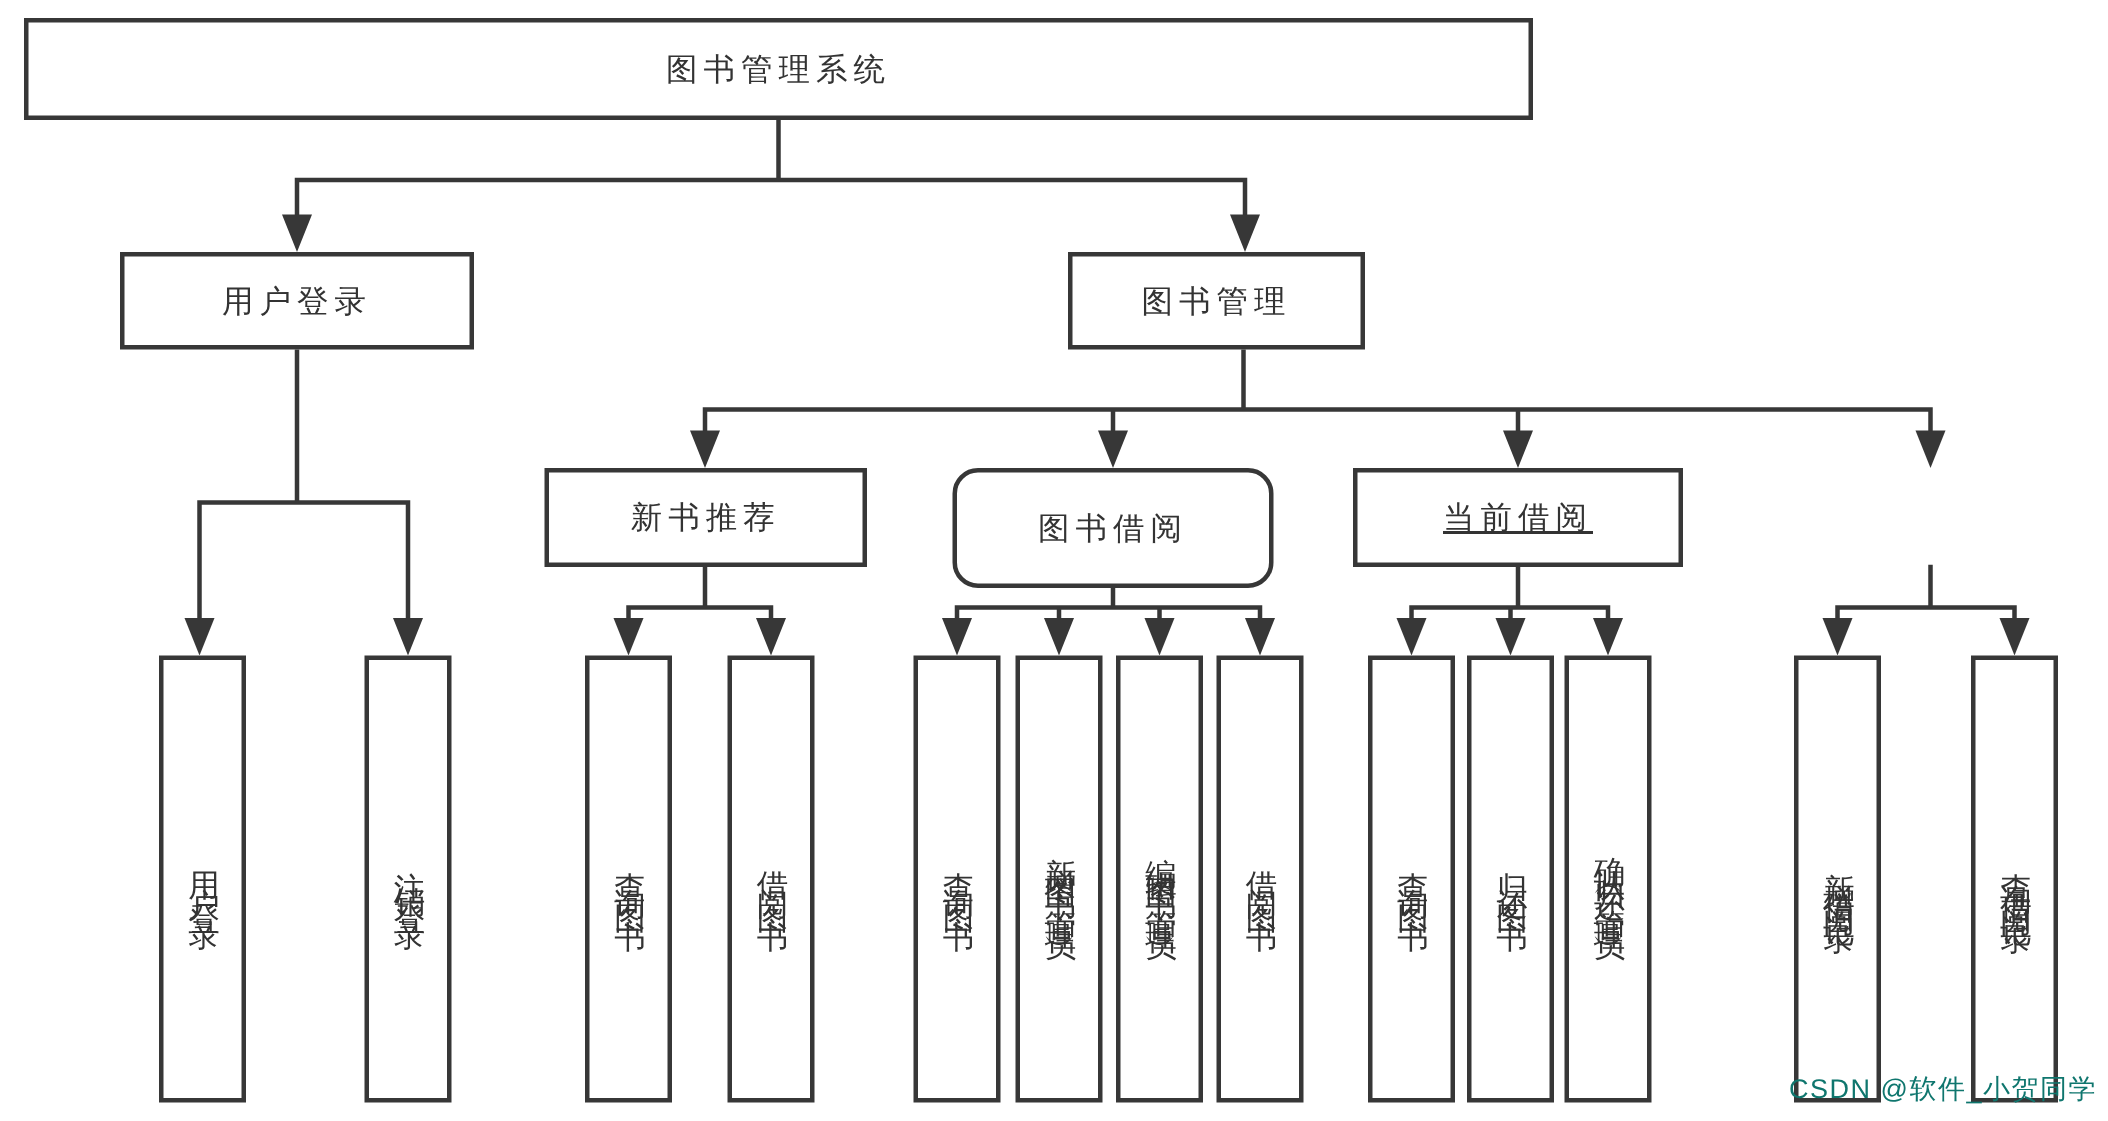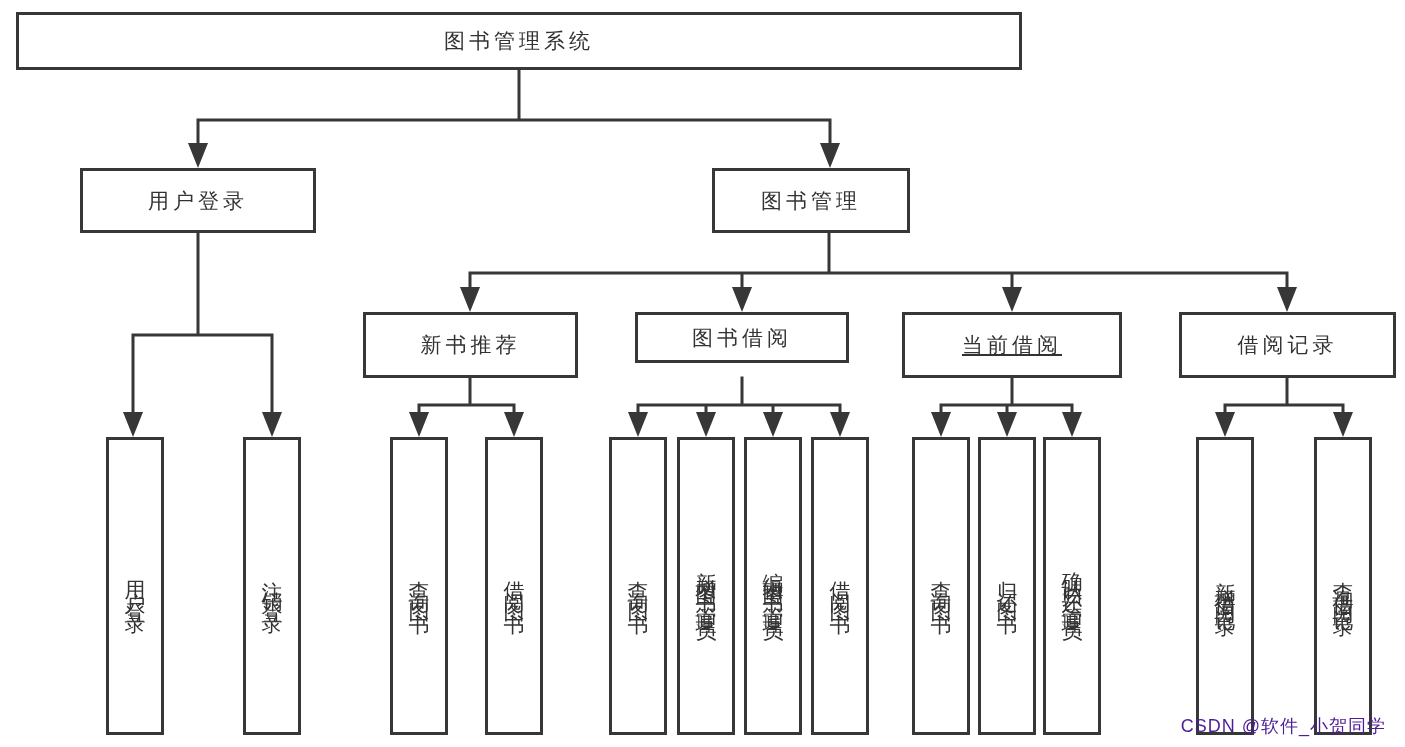--- a/index.html
+++ b/index.html
@@ -26,35 +26,35 @@
     justify-content: center;
     color: #333333;
     font-size: 21px;
     letter-spacing: 4px;
     z-index: 1;
     white-space: nowrap;
   }
   .hbox { height: 65px; }
   .root-box {
     left: 16px; top: 12px;
-    width: 1006px; height: 58px; font-family: Liberation Serif, serif;
+    width: 1006px; height: 68px; font-family: Liberation Serif, serif;
   }
   .vbox {
     top: 437px;
     width: 58px; height: 298px;
     writing-mode: vertical-rl;
     text-orientation: mixed;
     letter-spacing: 11px;
     white-space: normal;
   }
   .vbox.dense { letter-spacing: 7px; }
   .watermark {
     position: absolute;
-    right: 19px; top: 714px;
-    color: #4c1d95;
+    right: 7px; top: 714px;
+    color: #0f766e;
     font-size: 18px;
     letter-spacing: 1px;
     z-index: 3;
   }
 </style>
 </head>
 <body>
 
 <div class="canvas">
 
@@ -91,23 +91,22 @@
     <use href="#ah" x="1225" y="437"></use>
     <use href="#ah" x="1343" y="437"></use>
   </svg>
 
   <div class="box root-box">图书管理系统</div>
 
   <div class="box hbox" style="left:80px; top:168px; width:236px;">用户登录</div>
   <div class="box hbox" style="left:712px; top:168px; width:198px;">图书管理</div>
 
   <div class="box hbox" style="left:363px; top:312px; width:215px; height:66px;">新书推荐</div>
-  <div class="box hbox" style="left:635px; top:312px; width:214px; height:51px;">图书借阅</div>
+  <div class="box hbox" style="left:635px; top:312px; width:214px; height:80px;border-radius:17px;">图书借阅</div>
   <div class="box hbox" style="left:902px; top:312px; width:220px; height:66px;text-decoration:underline;">当前借阅</div>
-  <div class="box hbox" style="left:1179px; top:312px; width:217px; height:66px;">借阅记录</div>
 
   <div class="box vbox" style="left:106px;">用户登录</div>
   <div class="box vbox" style="left:243px;">注销登录</div>
 
   <div class="box vbox" style="left:390px;">查询图书</div>
   <div class="box vbox" style="left:485px;">借阅图书</div>
 
   <div class="box vbox" style="left:609px;">查询图书</div>
   <div class="box vbox dense" style="left:677px;">新增图书（管理员）</div>
   <div class="box vbox dense" style="left:744px;">编辑图书（管理员）</div>

